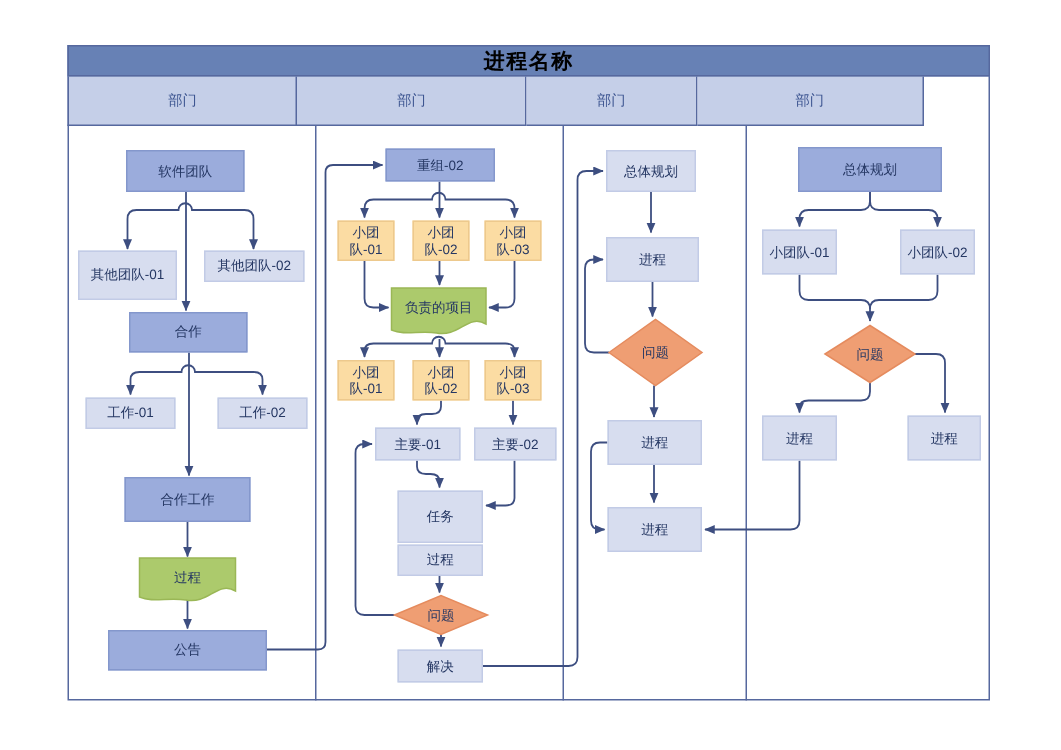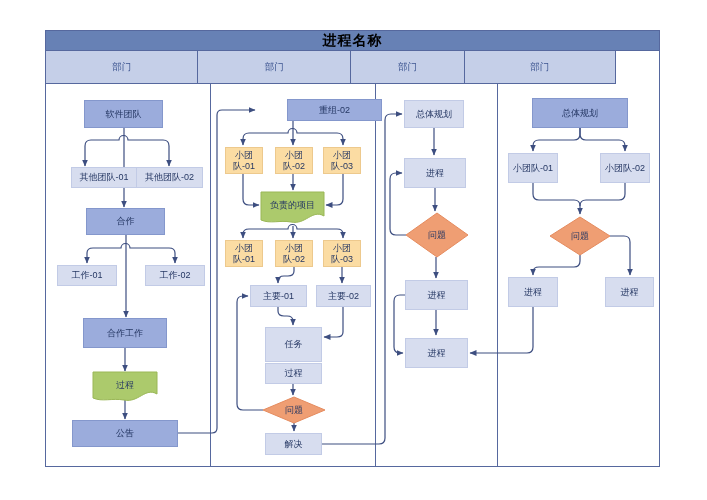--- a/index.html
+++ b/index.html
@@ -111,30 +111,30 @@
     <path class="conn" d="M610,236 H624 Q630,236 630,242 V275" marker-end="url(#arr)"></path>
 
     <path class="shape-doc" transform="translate(93,372)" d="M0,0 H64 V22 C52,15 46,31 31,28 C19,26 9,30 0,26 Z"></path>
     <path class="shape-doc" transform="translate(261,192)" d="M0,0 H63 V24 C51,17 45,33 30,30 C19,28 9,32 0,28 Z"></path>
     <polygon class="shape-diamond" points="263,410 294,397 325,410 294,423"></polygon>
     <polygon class="shape-diamond" points="406,235 437,213 468,235 437,257"></polygon>
     <polygon class="shape-diamond" points="550,236 580,217 610,236 580,255"></polygon>
   </svg>
 
   <div class="node medium" style="left:84px;top:100px;width:79px;height:28px;">软件团队</div>
-  <div class="node light" style="left:52px;top:167px;width:66px;height:21px;margin-left:19px;">其他团队-01</div>
+  <div class="node light" style="left:52px;top:167px;width:66px;height:33px;">其他团队-01</div>
   <div class="node light" style="left:136px;top:167px;width:67px;height:21px;">其他团队-02</div>
   <div class="node medium" style="left:86px;top:208px;width:79px;height:27px;">合作</div>
   <div class="node light" style="left:57px;top:265px;width:60px;height:21px;">工作-01</div>
   <div class="node light" style="left:145px;top:265px;width:60px;height:21px;">工作-02</div>
   <div class="node medium" style="left:83px;top:318px;width:84px;height:30px;">合作工作</div>
   <div class="node overlay" style="left:93px;top:374px;width:64px;height:22px;">过程</div>
   <div class="node medium" style="left:72px;top:420px;width:106px;height:27px;">公告</div>
 
-  <div class="node medium" style="left:257px;top:99px;width:95px;height:22px;margin-left:30px;">重组-02</div>
+  <div class="node medium" style="left:257px;top:99px;width:73px;height:22px;">重组-02</div>
   <div class="node orange" style="left:225px;top:147px;width:38px;height:27px;padding:0 7px;">小团队-01</div>
   <div class="node orange" style="left:275px;top:147px;width:38px;height:27px;padding:0 7px;">小团队-02</div>
   <div class="node orange" style="left:323px;top:147px;width:38px;height:27px;padding:0 7px;">小团队-03</div>
   <div class="node overlay" style="left:261px;top:194px;width:63px;height:22px;">负责的项目</div>
   <div class="node orange" style="left:225px;top:240px;width:38px;height:27px;padding:0 7px;">小团队-01</div>
   <div class="node orange" style="left:275px;top:240px;width:38px;height:27px;padding:0 7px;">小团队-02</div>
   <div class="node orange" style="left:323px;top:240px;width:38px;height:27px;padding:0 7px;">小团队-03</div>
   <div class="node light" style="left:250px;top:285px;width:57px;height:22px;">主要-01</div>
   <div class="node light" style="left:316px;top:285px;width:55px;height:22px;">主要-02</div>
   <div class="node light" style="left:265px;top:327px;width:57px;height:35px;">任务</div>

